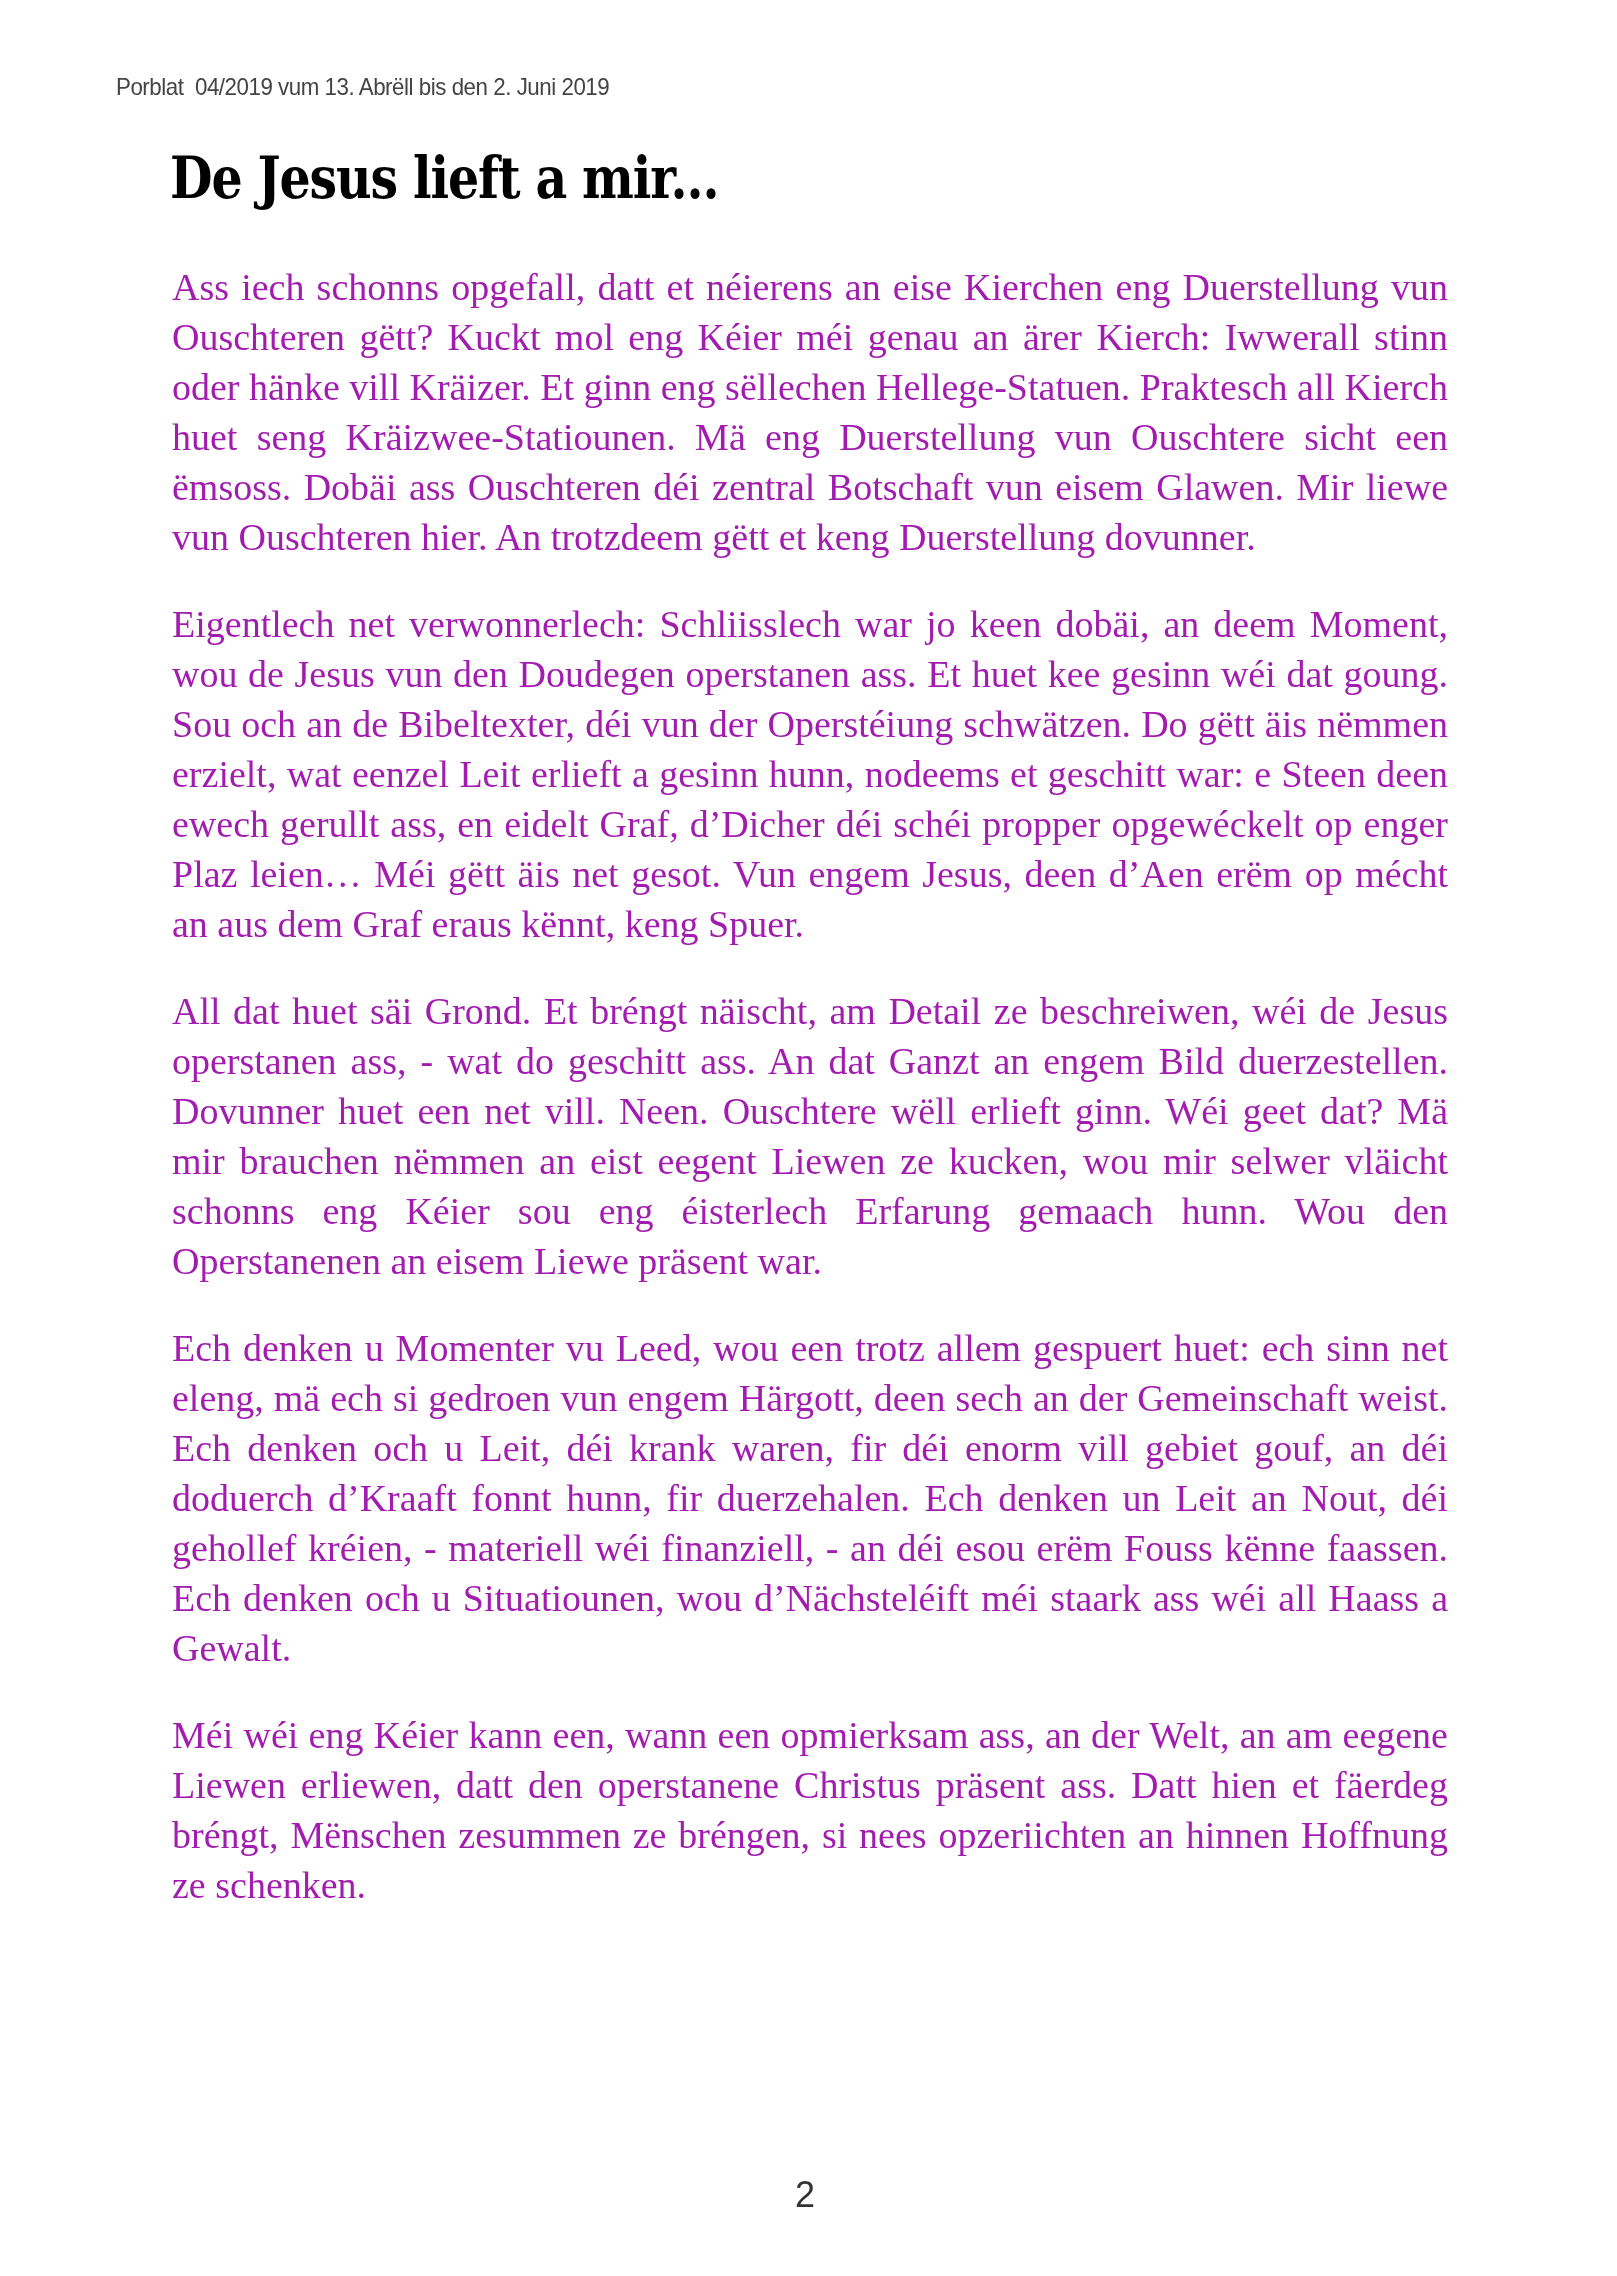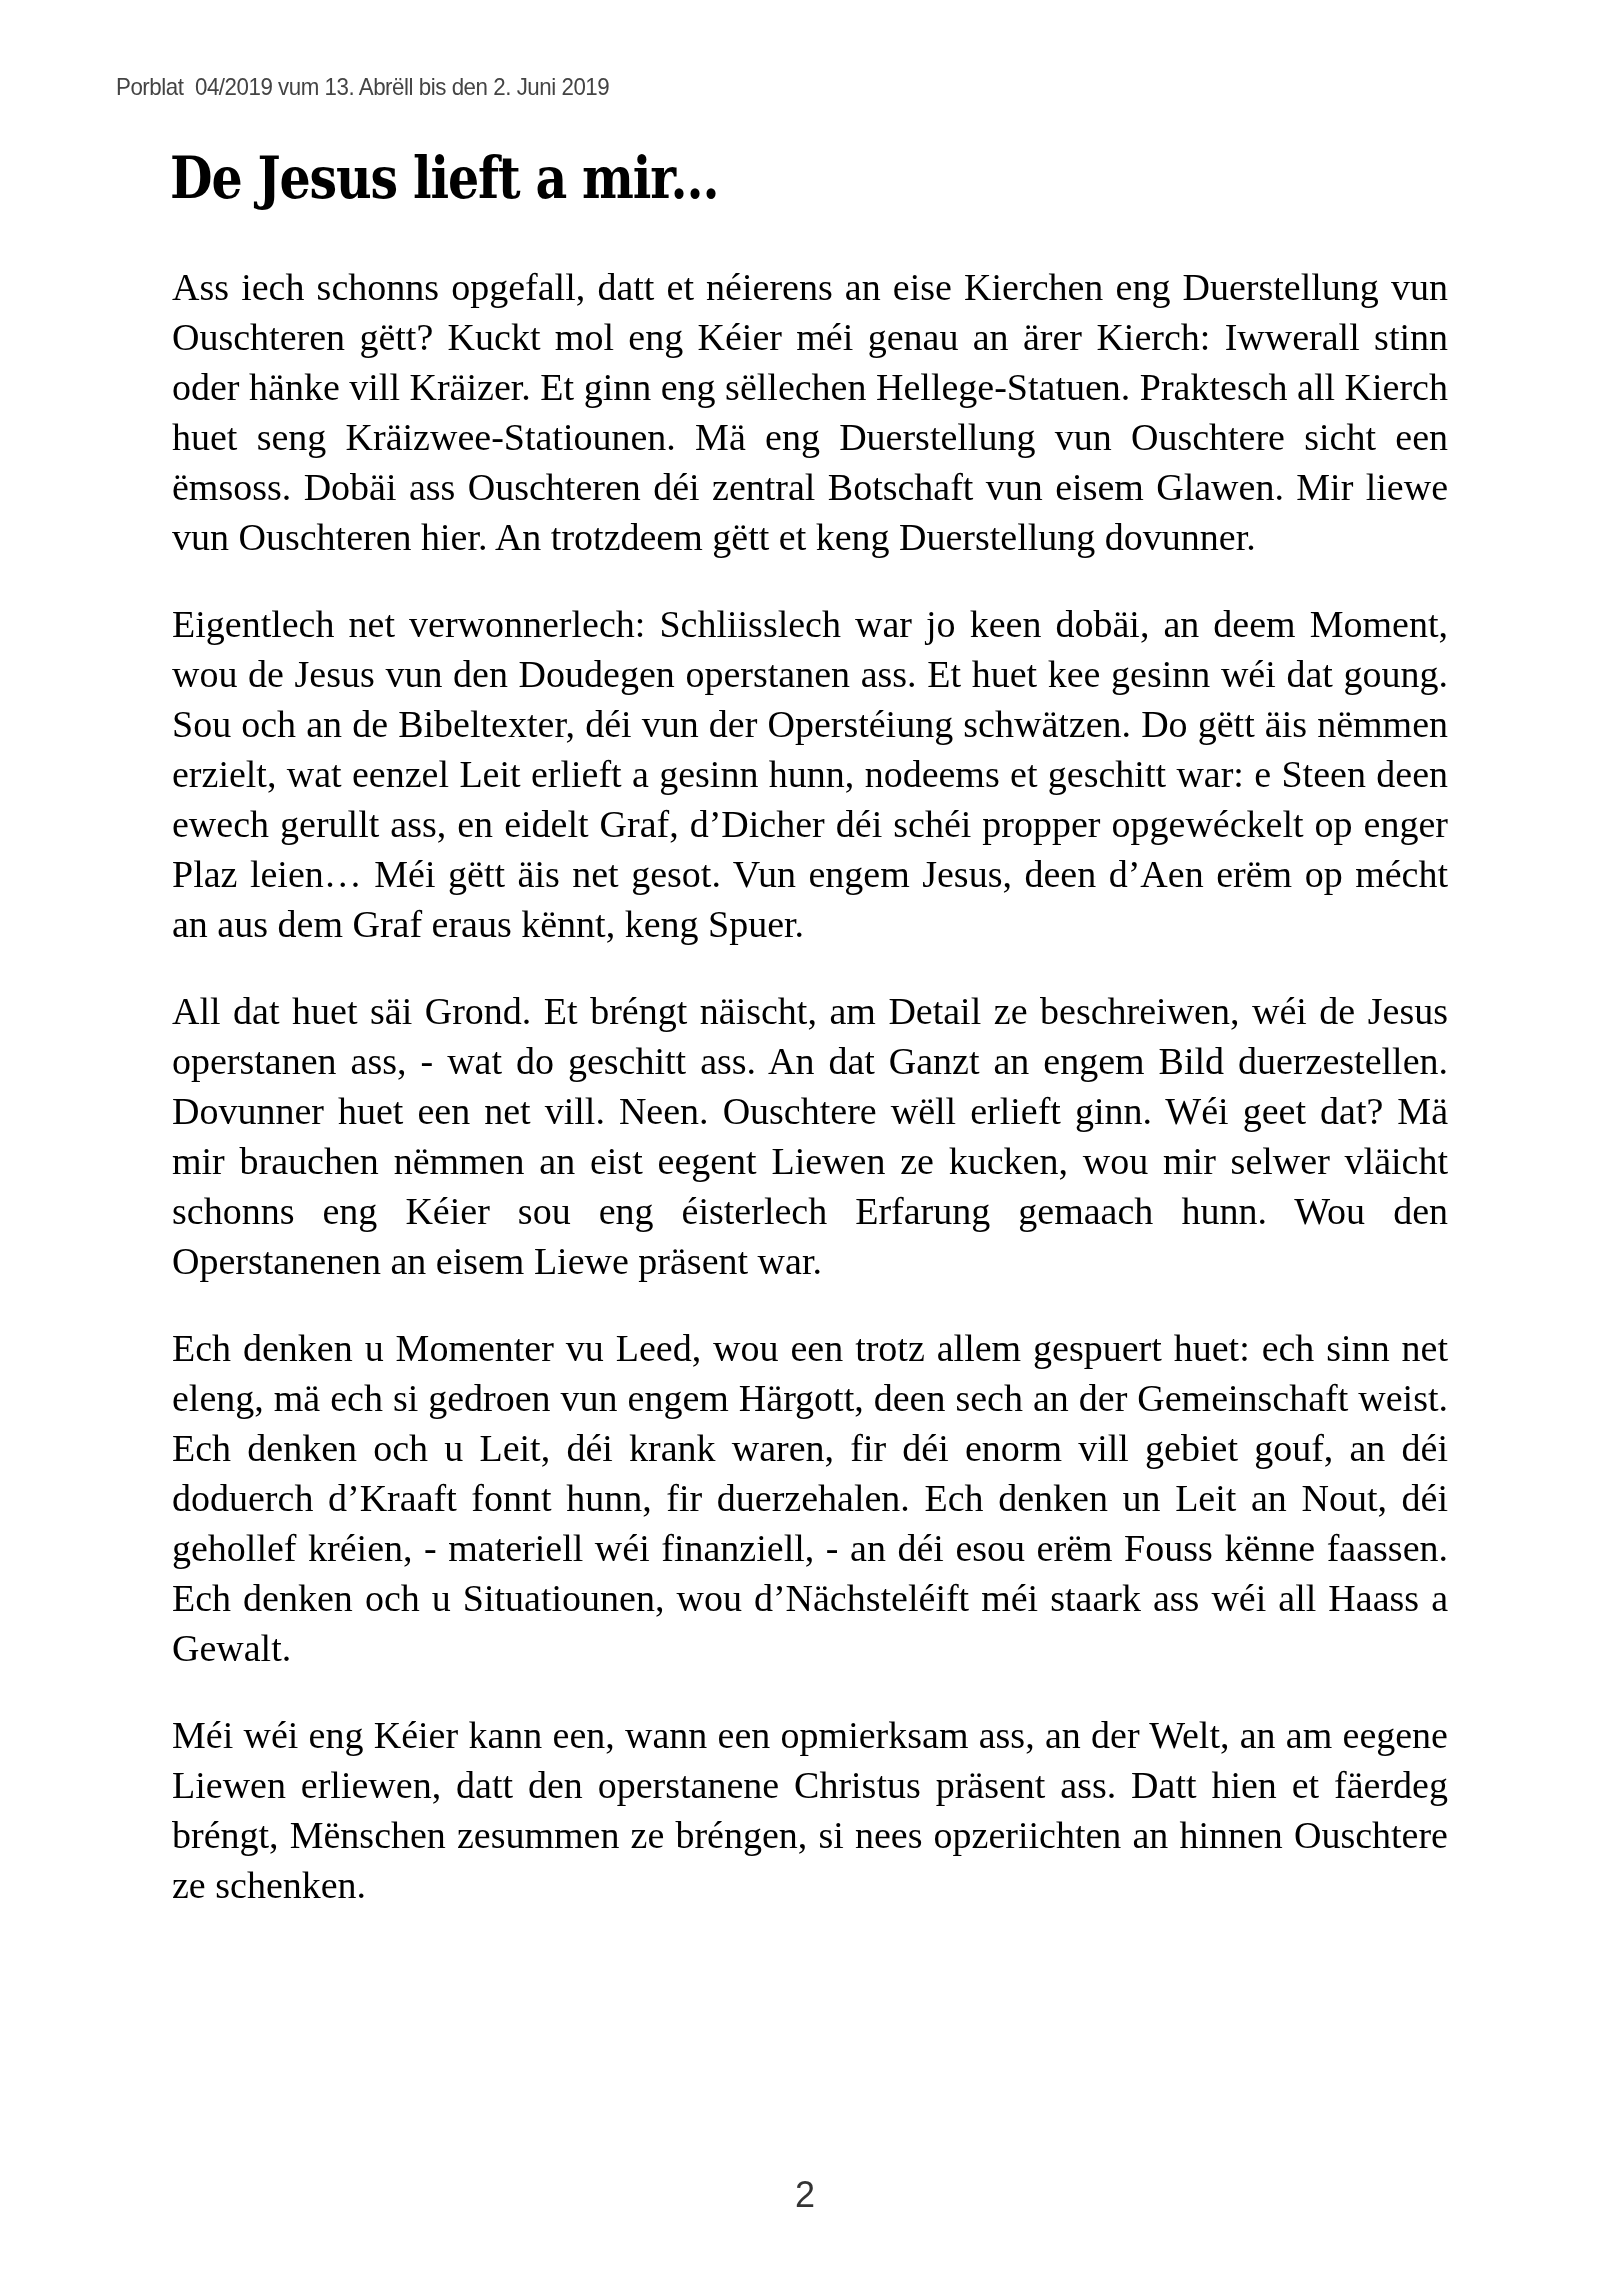--- a/index.html
+++ b/index.html
@@ -14,37 +14,37 @@
   .article-title {
     position: absolute; left: 170px; top: 142px; margin: 0;
     font-family: "DejaVu Serif", serif; font-weight: bold;
     font-size: 57px; line-height: 72px; color: #000000;
     letter-spacing: -1.3px; white-space: nowrap;
     transform: scaleX(0.86); transform-origin: left top;
   }
   .article-body {
     position: absolute; left: 172px; top: 262px; width: 1276px;
     font-family: "Liberation Serif", serif; font-size: 38px;
-    line-height: 50px; color: #000000;
+    line-height: 50px; color: #a21caf;
   }
   .article-body p { margin: 0 0 37px 0; text-align: justify; text-align-last: left; }
   .page-number {
     position: absolute; left: 795px; top: 2174px;
     font-family: "Liberation Sans", sans-serif; font-size: 36px; color: #333333;
   }
 </style>
 </head>
 <body>
 
 <div class="page-header">Porblat  04/2019 vum 13. Abrëll bis den 2. Juni 2019</div>
 
 <h1 class="article-title">De Jesus lieft a mir...</h1>
 
 <div class="article-body">
   <p>Ass iech schonns opgefall, datt et néierens an eise Kierchen eng Duerstellung vun Ouschteren gëtt? Kuckt mol eng Kéier méi genau an ärer Kierch: Iwwerall stinn oder hänke vill Kräizer. Et ginn eng sëllechen Hellege-Statuen. Praktesch all Kierch huet seng Kräizwee-Statiounen. Mä eng Duerstellung vun Ouschtere sicht een ëmsoss. Dobäi ass Ouschteren déi zentral Botschaft vun eisem Glawen. Mir liewe vun Ouschteren hier. An trotzdeem gëtt et keng Duerstellung dovunner.</p>
   <p>Eigentlech net verwonnerlech: Schliisslech war jo keen dobäi, an deem Moment, wou de Jesus vun den Doudegen operstanen ass. Et huet kee gesinn wéi dat goung. Sou och an de Bibeltexter, déi vun der Operstéiung schwätzen. Do gëtt äis nëmmen erzielt, wat eenzel Leit erlieft a gesinn hunn, nodeems et geschitt war: e Steen deen ewech gerullt ass, en eidelt Graf, d’Dicher déi schéi propper opgewéckelt op enger Plaz leien… Méi gëtt äis net gesot. Vun engem Jesus, deen d’Aen erëm op mécht an aus dem Graf eraus kënnt, keng Spuer.</p>
   <p>All dat huet säi Grond. Et bréngt näischt, am Detail ze beschreiwen, wéi de Jesus operstanen ass, - wat do geschitt ass. An dat Ganzt an engem Bild duerzestellen. Dovunner huet een net vill. Neen. Ouschtere wëll erlieft ginn. Wéi geet dat? Mä mir brauchen nëmmen an eist eegent Liewen ze kucken, wou mir selwer vläicht schonns eng Kéier sou eng éisterlech Erfarung gemaach hunn. Wou den Operstanenen an eisem Liewe präsent war.</p>
   <p>Ech denken u Momenter vu Leed, wou een trotz allem gespuert huet: ech sinn net eleng, mä ech si gedroen vun engem Härgott, deen sech an der Gemeinschaft weist. Ech denken och u Leit, déi krank waren, fir déi enorm vill gebiet gouf, an déi doduerch d’Kraaft fonnt hunn, fir duerzehalen. Ech denken un Leit an Nout, déi gehollef kréien, - materiell wéi finanziell, - an déi esou erëm Fouss kënne faassen. Ech denken och u Situatiounen, wou d’Nächsteléift méi staark ass wéi all Haass a Gewalt.</p>
-  <p>Méi wéi eng Kéier kann een, wann een opmierksam ass, an der Welt, an am eegene Liewen erliewen, datt den operstanene Christus präsent ass. Datt hien et fäerdeg bréngt, Mënschen zesummen ze bréngen, si nees opzeriichten an hinnen Ouschtere ze schenken.</p>
+  <p>Méi wéi eng Kéier kann een, wann een opmierksam ass, an der Welt, an am eegene Liewen erliewen, datt den operstanene Christus präsent ass. Datt hien et fäerdeg bréngt, Mënschen zesummen ze bréngen, si nees opzeriichten an hinnen Hoffnung ze schenken.</p>
 </div>
 
 <div class="page-number">2</div>
 
 
 </body></html>

